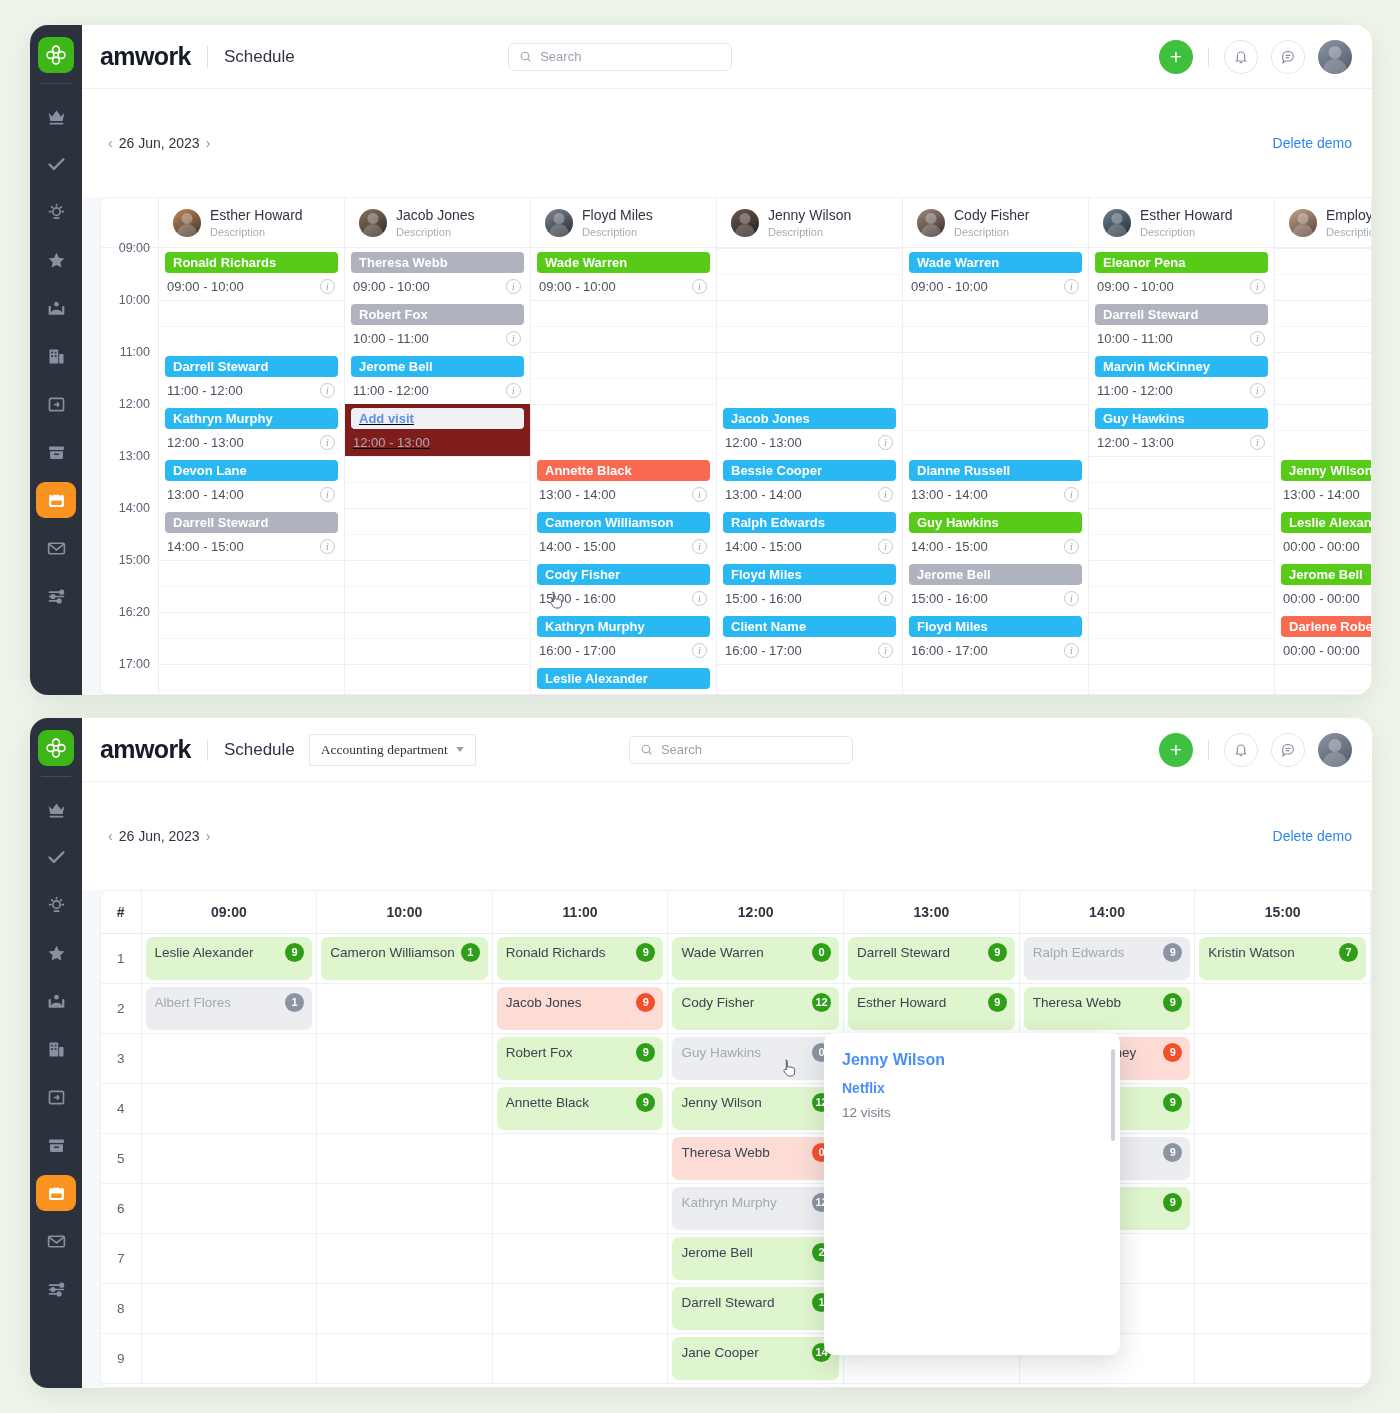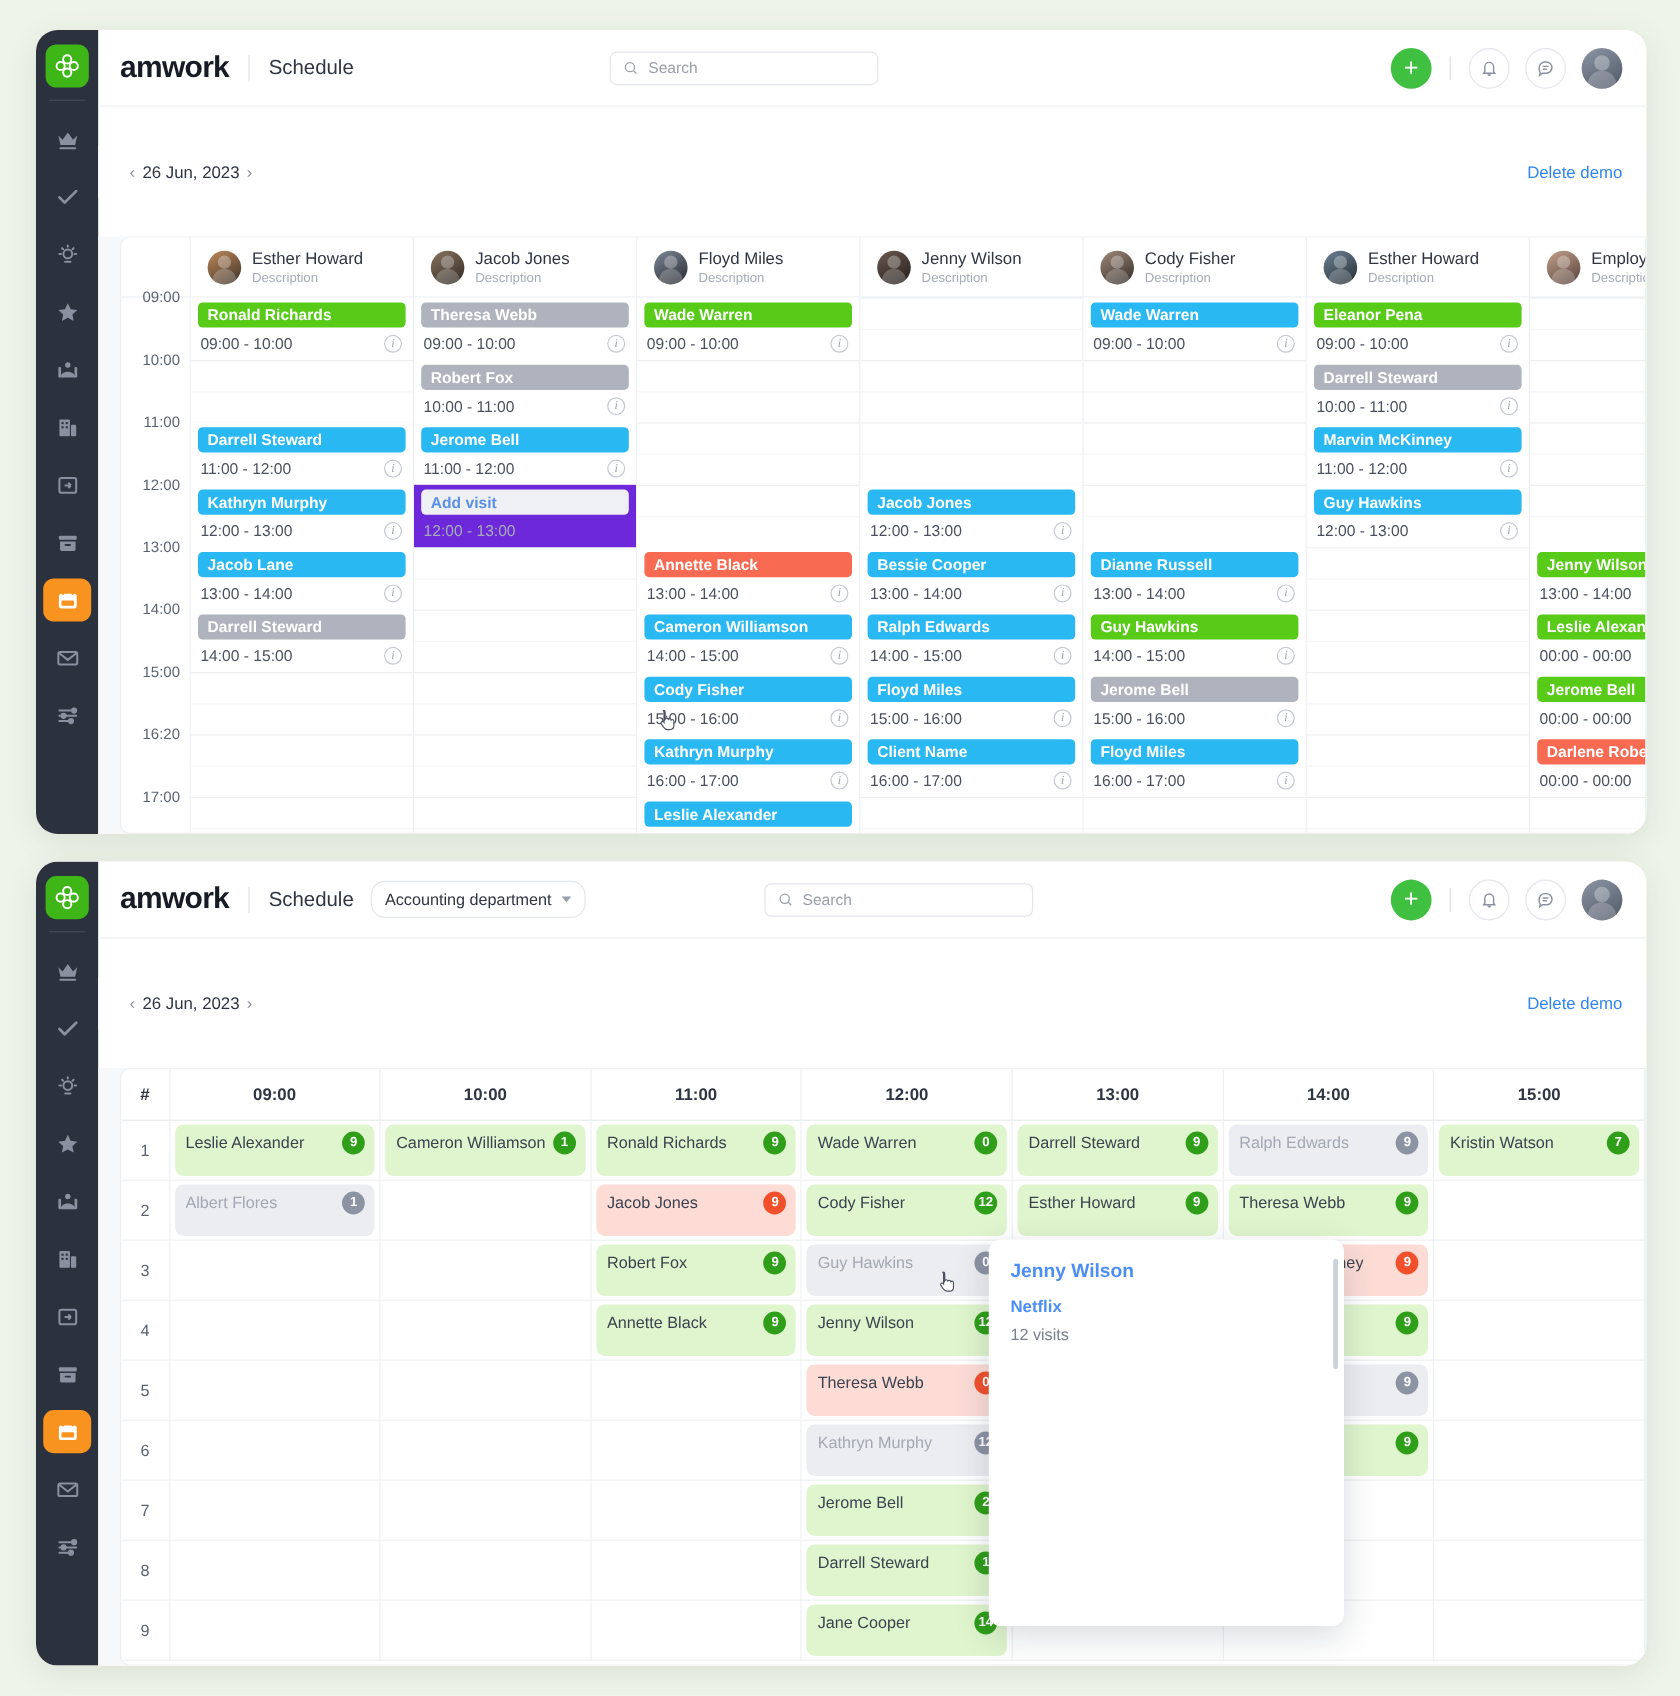--- a/index.html
+++ b/index.html
@@ -57,25 +57,26 @@
     padding: 0 20px 0 18px;
   }
   .brand {
     font-size: 25px; font-weight: 700; color: #161b26;
     letter-spacing: -0.6px;
   }
   .vdiv { width: 1px; height: 22px; background: #dfe2e7; margin: 0 16px; }
   .page-title { font-size: 17px; color: #2f3542; }
   .dept {
     margin-left: 14px;
-    border: 1px solid #e3e6eb; border-radius: 12px;
+    border: 1px solid #e3e6eb; border-radius: 1px;
     padding: 7px 11px;
     font-size: 13.5px; color: #2f3542;
     display: flex; align-items: center; gap: 8px;
     background: #fff;
+    font-family: Liberation Serif, serif;
   }
   .caret { width: 0; height: 0; border-left: 4px solid transparent; border-right: 4px solid transparent; border-top: 5px solid #9aa0ab; }
 
   .search {
     margin: 0 auto;
     width: 224px; height: 28px;
     border: 1px solid #e3e6eb; border-radius: 6px;
     display: flex; align-items: center; gap: 8px;
     padding: 0 10px;
     font-size: 13px; color: #9aa0ab;
@@ -184,21 +185,21 @@
   }
   .ev-time { font-size: 13px; color: #4a505e; }
   .ev-time.muted { color: #a6abb6; }
   .info-i {
     width: 15px; height: 15px; border-radius: 50%;
     border: 1px solid #c3c8d1; color: #9aa0ab;
     font-size: 10px; font-style: italic;
     display: flex; align-items: center; justify-content: center;
     font-family: "Liberation Serif", serif;
   }
-  .ev.ghosty { background: #6d28d9; }
+  .ev.ghosty { background: #7f1d1d; text-decoration: underline; }
 
   .cursor { position: absolute; width: 16px; height: 20px; pointer-events: none; }
   .cursor svg { width: 100%; height: 100%; }
 
   
   .tbl-wrap { flex: 1; background: #f7f8fa; position: relative; overflow: hidden; }
   .tbl-inner {
     position: absolute; left: 18px; right: 0; top: 0; bottom: 0;
     background: #fff; border: 1px solid #edeff2; border-radius: 8px 0 0 8px;
     overflow: hidden;
@@ -452,21 +453,21 @@
                     </div>
                   </div>
                   <div class="ev" style="top: 156px;">
                     <div class="ev-bar blue">Kathryn Murphy</div>
                     <div class="ev-row">
                       <span class="ev-time">12:00 - 13:00</span>
                       <span class="info-i">i</span>
                     </div>
                   </div>
                   <div class="ev" style="top: 208px;">
-                    <div class="ev-bar blue">Jacob Lane</div>
+                    <div class="ev-bar blue">Devon Lane</div>
                     <div class="ev-row">
                       <span class="ev-time">13:00 - 14:00</span>
                       <span class="info-i">i</span>
                     </div>
                   </div>
                   <div class="ev" style="top: 260px;">
                     <div class="ev-bar gray">Darrell Steward</div>
                     <div class="ev-row">
                       <span class="ev-time">14:00 - 15:00</span>
                       <span class="info-i">i</span>

